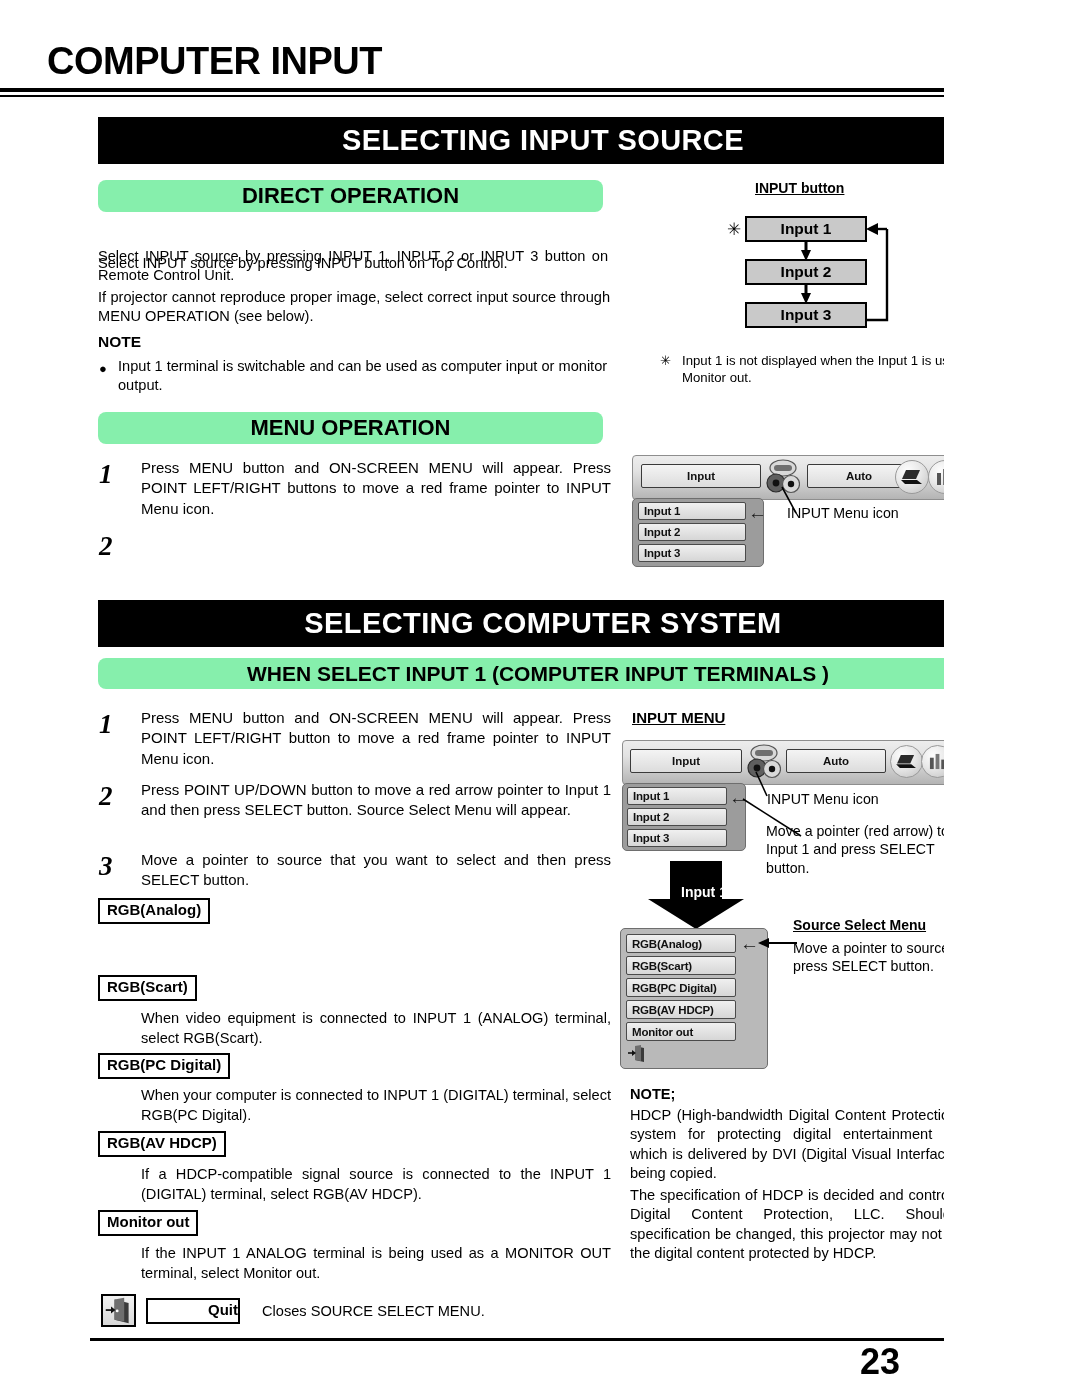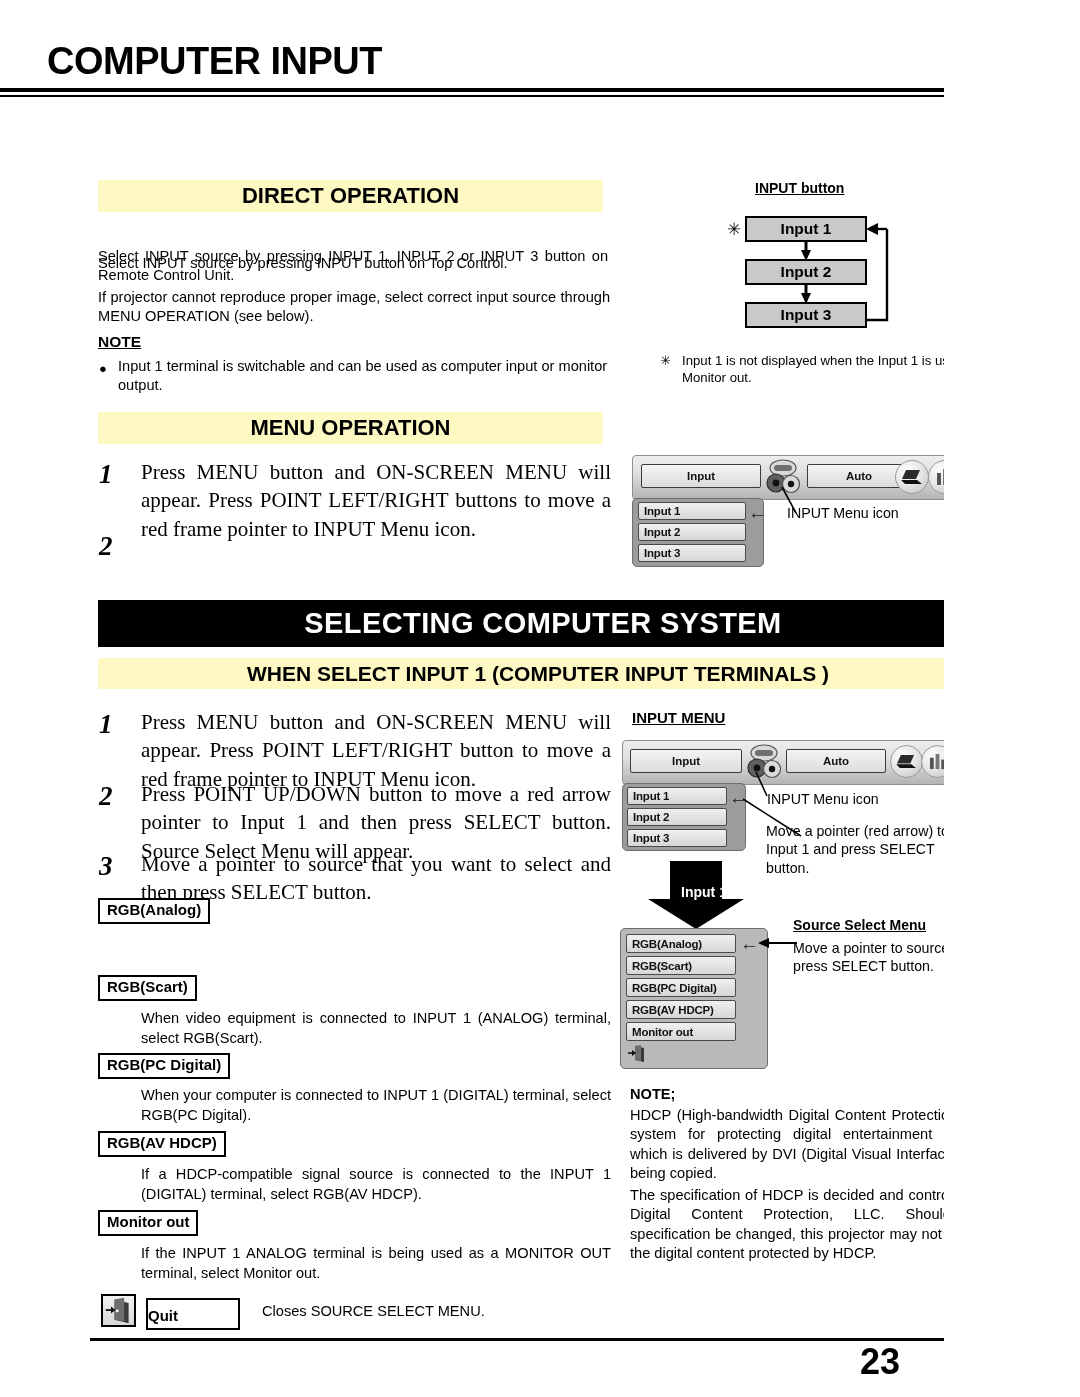--- a/index.html
+++ b/index.html
@@ -56,42 +56,42 @@
     font-weight: bold;
     letter-spacing: 0.4px;
     display: flex;
     align-items: center;
     justify-content: center;
   }
 
   
   .subhead {
     position: absolute;
-    background: #fef9c3;
+    background: #86efac;
     color: #000;
     font-weight: bold;
     display: flex;
     align-items: center;
     justify-content: center;
+    border-radius: 8px;
   }
 
   
   .body-text {
     position: absolute;
     font-size: 14.6px;
     line-height: 1.33;
     text-align: justify;
   }
   .body-text.nojust { text-align: left; }
 
   .note-title {
     position: absolute;
     font-size: 15.5px;
     font-weight: bold;
-    text-decoration: underline;
   }
   .note-item {
     position: absolute;
     font-size: 14.6px;
     line-height: 1.33;
   }
   .bullet {
     position: absolute;
     font-size: 13px;
     line-height: 1;
@@ -101,24 +101,23 @@
   .step-num {
     position: absolute;
     font-family: "Liberation Serif", serif;
     font-style: italic;
     font-weight: bold;
     font-size: 27px;
     line-height: 1;
   }
   .step-text {
     position: absolute;
-    font-size: 21px;
+    font-size: 15px;
     line-height: 1.35;
     text-align: justify;
-    font-family: Liberation Serif, serif;
   }
 
   
   .opt-box {
     position: absolute;
     border: 2.5px solid #000;
     font-size: 15px;
     font-weight: bold;
     padding: 2px 7px 3px 7px;
     line-height: 1.1;
@@ -264,20 +263,21 @@
 </style>
 </head>
 <body>
 
 <div id="page">
 
   <div class="page-title">COMPUTER INPUT</div>
   <div class="rule-thick"></div>
   <div class="rule-thin"></div>
 
+  <div class="banner" style="left:98px; top:117px; width:890px; height:47px;">SELECTING INPUT SOURCE</div>
 
   <div class="subhead" style="left:98px; top:180px; width:505px; height:32px; font-size:22px;">DIRECT OPERATION</div>
 
   <div class="body-text nojust" style="left:98px; top:226px; width:510px;margin-top:28px;">Select INPUT source by pressing INPUT button on Top Control.</div>
   <div class="body-text" style="left:98px; top:247px; width:510px;">Select INPUT source by pressing INPUT 1, INPUT 2 or INPUT 3 button on Remote Control Unit.</div>
   <div class="body-text" style="left:98px; top:288px; width:512px;">If projector cannot reproduce proper image, select correct input source through MENU OPERATION (see below).</div>
 
   <div class="note-title" style="left:98px; top:333px;">NOTE</div>
   <div class="bullet" style="left:99px; top:362px;">●</div>
   <div class="note-item" style="left:118px; top:357px; width:492px;">Input 1 terminal is switchable and can be used as computer input or monitor output.</div>
@@ -387,21 +387,21 @@
 
   <div class="quit-icon" style="left:101px; top:1294px; width:35px; height:33px;">
     <svg viewBox="0 0 35 33" style="width:100%;height:100%;">
       <polygon points="13,4 29,8 29,31 13,27" fill="#3a3a3a"></polygon>
       <polygon points="13,4 24,2 24,29 13,27" fill="#6e6e6e"></polygon>
       <circle cx="16" cy="17" r="1.6" fill="#fff"></circle>
       <line x1="3" y1="16" x2="11" y2="16" stroke="#111" stroke-width="2"></line>
       <polygon points="9,12 9,20 14,16" fill="#111"></polygon>
     </svg>
   </div>
-  <div class="opt-box" style="left:146px; top:1298px; width:90px; text-align:left; border-width:2px; padding:8px 0 3px 0;">Quit</div>
+  <div class="opt-box" style="left:146px; top:1298px; width:90px; text-align:right; border-width:2px; padding:2px 0 3px 0;">Quit</div>
   <div class="body-text nojust" style="left:262px; top:1302px; width:340px;">Closes SOURCE SELECT MENU.</div>
 
   <div class="callout-title" style="left:632px; top:709px; font-size:15px;">INPUT MENU</div>
 
   <div class="osd">
     <div class="osd-bar" style="left:622px; top:740px; width:342px; height:45px;"></div>
 
     <div class="osd-btn" style="left:630px; top:749px; width:112px; height:24px;">Input</div>
 
     <svg class="conn-icon" style="left:747px; top:744px; width:34px; height:36px;" viewBox="0 0 34 36">

